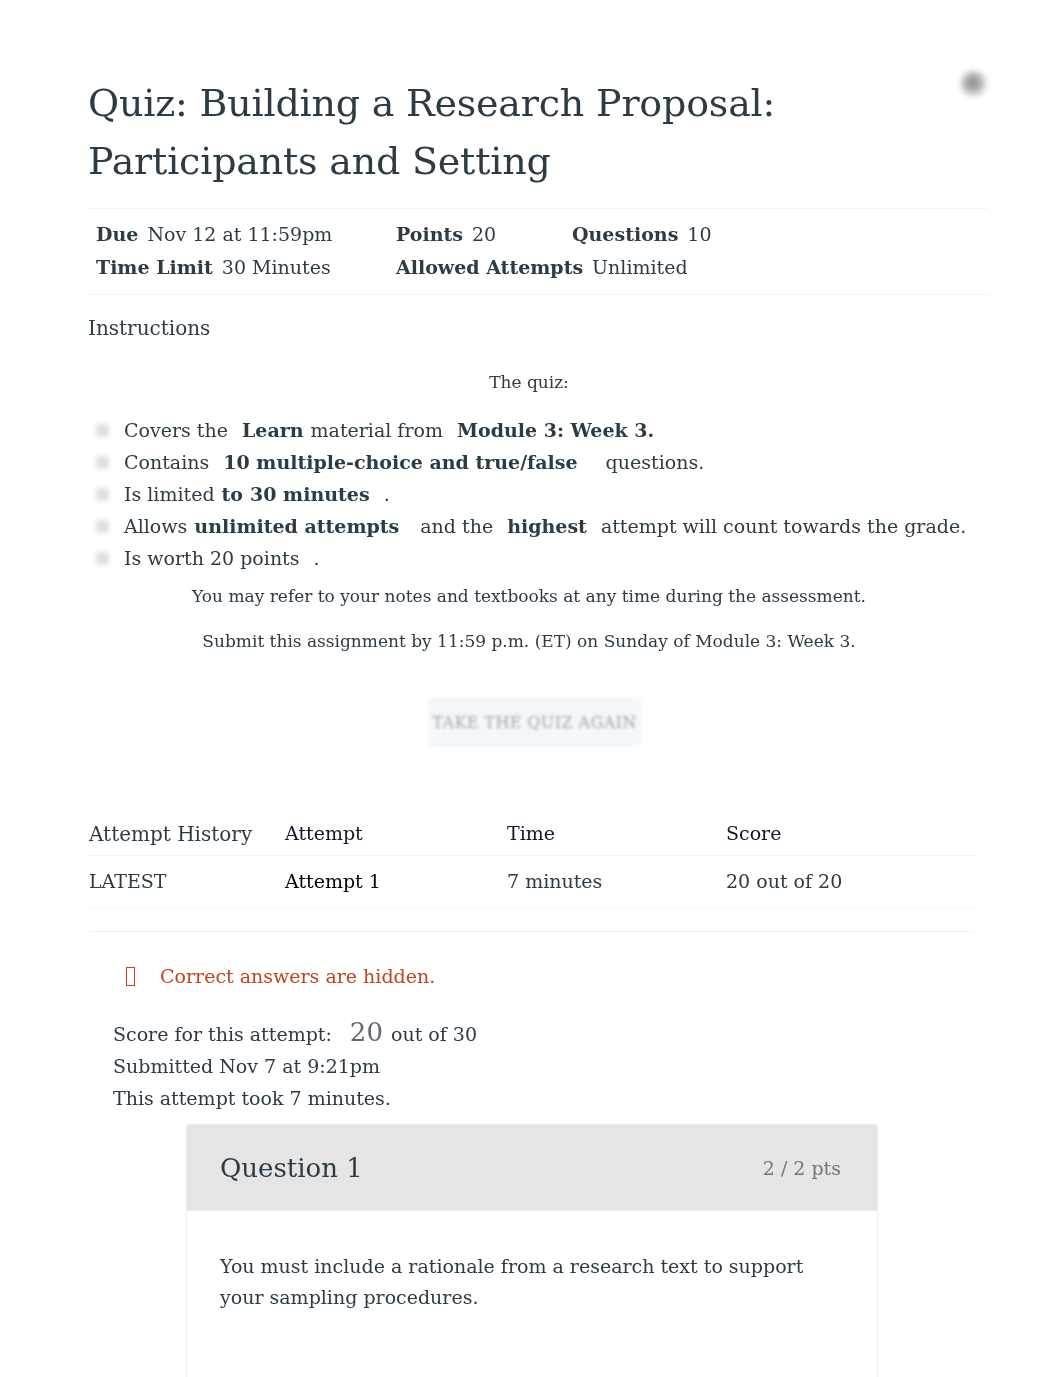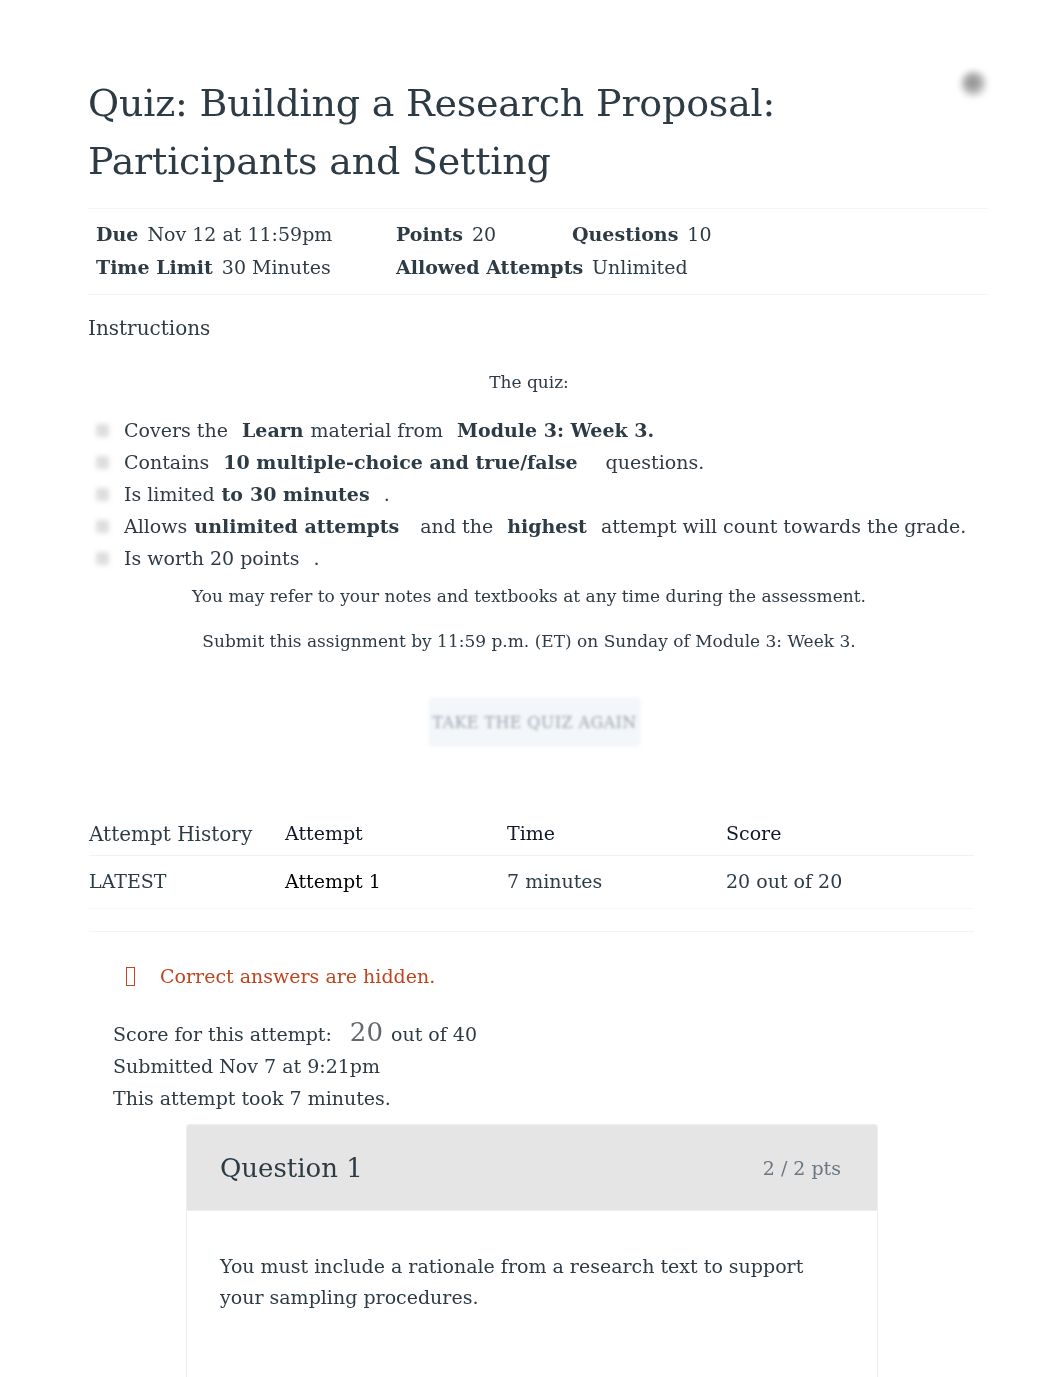--- a/index.html
+++ b/index.html
@@ -380,21 +380,21 @@
 
   <div class="hidden-notice">
     <span class="tofu-icon"></span>
     <span>Correct answers are hidden.</span>
   </div>
 
   <div class="score-summary">
     <div class="score-line">
       <span>Score for this attempt:</span>
       <span class="score-big">20</span>
-      <span>out of 40</span>
+      <span>out of 30</span>
     </div>
     <div>Submitted Nov 7 at 9:21pm</div>
     <div>This attempt took 7 minutes.</div>
   </div>
 
   <div class="question-card">
     <div class="question-header">
       <h3 class="question-name">Question 1</h3>
       <span class="question-pts">2 / 2 pts</span>
     </div>

